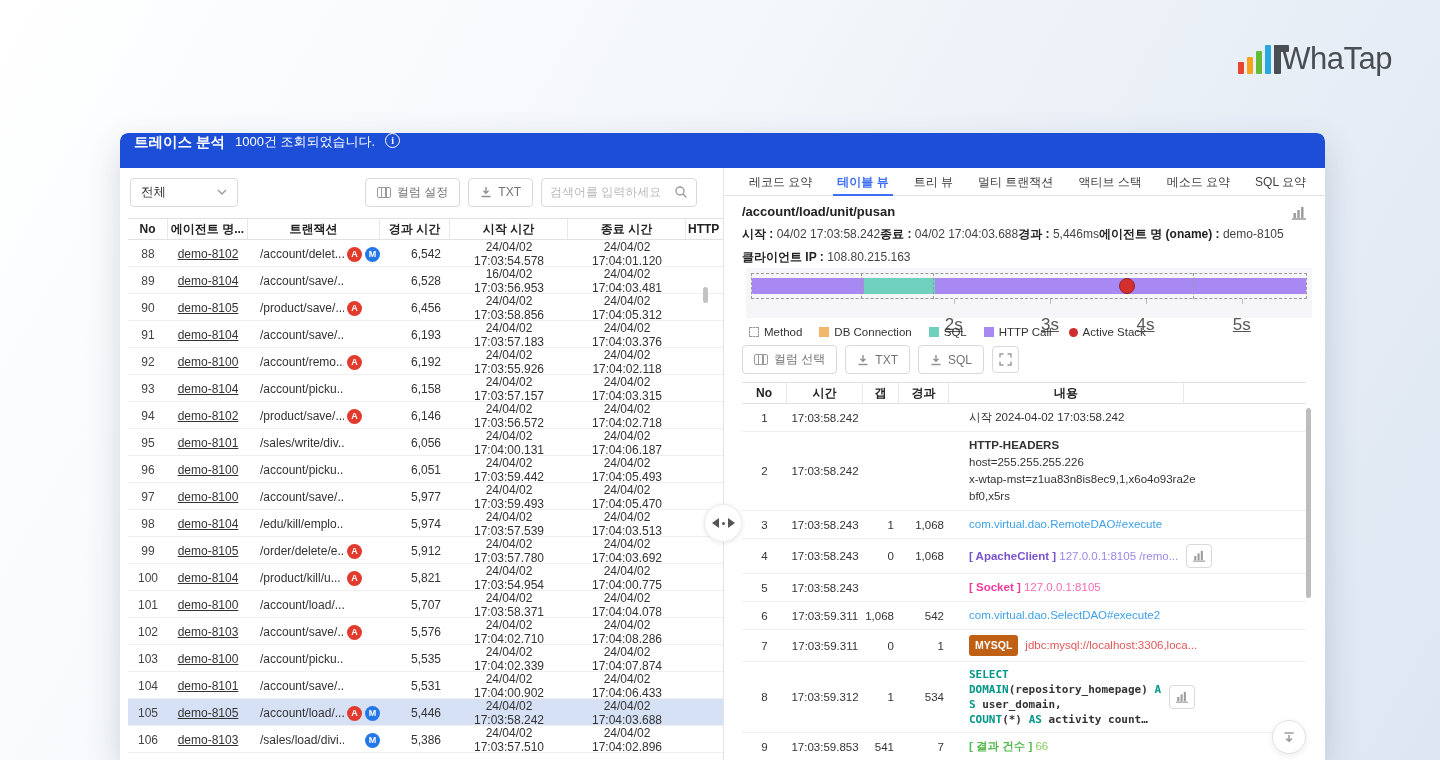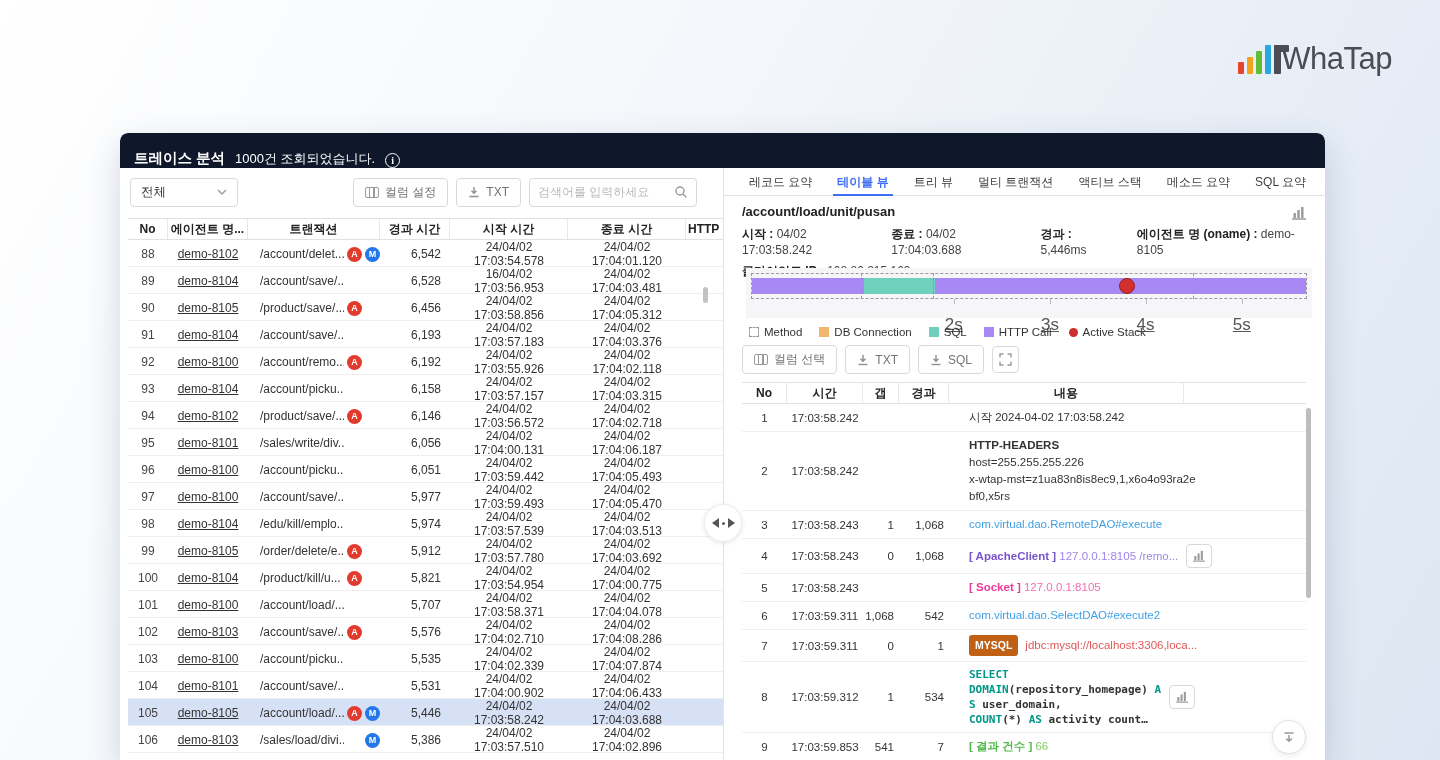--- a/index.html
+++ b/index.html
@@ -17,37 +17,37 @@
   .lb2 { height:17px; background:#f7a21b; }
   .lb3 { height:23px; background:#63bb36; }
   .lb4 { height:29px; background:#2aa7e0; }
   .lb5 { position:relative; width:7px; height:29px; background:#4a4e54; border-radius:1px; }
   .lb5::after { content:""; position:absolute; top:0; left:0; width:15px; height:7px; background:#4a4e54; border-radius:1px; }
   .logo-text { font-size:31px; font-weight:500; color:#4a4e54; letter-spacing:-0.5px; line-height:30px; }
 
   
   .card { position:absolute; left:120px; top:133px; width:1205px; height:627px;
     background:#fff; border-radius:8px 8px 0 0; box-shadow:0 12px 34px rgba(45,65,105,.20); overflow:hidden; }
-  .card-header { height:35px; background:#0f172a; border-radius:8px 8px 0 0;
-    display:flex; align-items:flex-end; padding:0 14px; gap:10px; color:#fff; }
+  .card-header { height:35px; background:#1d4ed8; border-radius:8px 8px 0 0;
+    display:flex; align-items:flex-start; padding:0 14px; gap:10px; color:#fff; }
   .card-title { font-size:14.5px; font-weight:bold; }
   .card-count { font-size:13px; }
   .info-icon { width:15px; height:15px; border:1.4px solid #fff; border-radius:50%;
     font-size:10px; font-weight:bold; display:flex; align-items:center; justify-content:center; font-family:"Liberation Serif",serif; }
   .card-body { position:relative; height:592px; }
   .v-divider { position:absolute; left:603px; top:0; bottom:0; width:1px; background:#e3e3e3; }
 
   
   .left-panel { position:absolute; left:0; top:0; width:603px; height:100%; overflow:hidden; }
   .lp-toolbar { display:flex; align-items:center; padding:8px 26px 0 10px; gap:8px; height:40px; }
   .select { width:108px; height:29px; border:1px solid #d9d9d9; border-radius:4px; background:#fff;
     display:flex; align-items:center; justify-content:space-between; padding:0 10px; font-size:12.5px; color:#333; cursor:pointer; }
   .btn { height:29px; border:1px solid #d9d9d9; border-radius:4px; background:#fff; color:#737373;
     display:inline-flex; align-items:center; gap:6px; padding:0 11px; font-size:12px; cursor:pointer; white-space:nowrap; }
-  .search { width:168px; height:29px; border:1px solid #d9d9d9; border-radius:4px; background:#fff;
+  .search { width:156px; height:29px; border:1px solid #d9d9d9; border-radius:4px; background:#fff;
     display:flex; align-items:center; padding:0 8px; }
   .search input { border:0; outline:0; flex:1; font-size:12px; color:#333; font-family:inherit; width:100px; }
   .search input::placeholder { color:#b9b9b9; }
   .cols-icon { width:14px; height:11px; border:1.2px solid #9a9a9a; border-radius:2px; position:relative; }
   .cols-icon::before, .cols-icon::after { content:""; position:absolute; top:0; bottom:0; width:1.2px; background:#9a9a9a; }
   .cols-icon::before { left:3.2px; } .cols-icon::after { left:7.4px; }
   .ml-auto { margin-left:auto; }
 
   .lp-table { margin-left:8px; width:595px; margin-top:10px; font-size:12px; }
   .lp-head, .lp-row { display:grid; grid-template-columns:40px 80px 132px 70px 118px 118px 50px; align-items:center; }
@@ -80,21 +80,21 @@
 
   
   .right-panel { position:absolute; left:604px; top:0; width:601px; height:100%; overflow:hidden; }
   .tabs { display:flex; align-items:flex-start; gap:25px; height:28px; padding-left:25px; border-bottom:1px solid #e3e3e3; }
   .tab { font-size:12px; color:#3d3d3d; height:28px; display:flex; align-items:center; cursor:pointer; white-space:nowrap; position:relative; }
   .tab.active { color:#3e6ff4; font-weight:bold; }
   .tab.active::after { content:""; position:absolute; left:-4px; right:-4px; bottom:0; height:2px; background:#3e6ff4; }
 
   .detail { position:absolute; left:18px; top:36px; right:18px; }
   .detail-title { font-size:13px; font-weight:bold; color:#222; }
-  .detail-meta { margin-top:7px; font-size:12px; color:#444; display:flex; gap:22px; }
+  .detail-meta { margin-top:7px; font-size:12px; color:#444; display:flex; }
   .detail-meta .lbl { font-weight:bold; color:#222; }
   .detail-meta2 { margin-top:6px; }
   .chart-mini-icon { position:absolute; right:0; top:2px; color:#9a9a9a; cursor:pointer; }
 
   .timeline { position:absolute; left:22px; top:100px; width:566px; height:50px; background:#f6f6f8; }
   .tl-bar { position:absolute; left:6px; right:6px; top:10px; height:16px; background:#a888f2; border-radius:1px; }
   .tl-seg { position:absolute; top:0; height:100%; }
   .tl-method-box { position:absolute; left:5px; right:5px; top:5px; height:26px; border:1px dashed #9a9a9a; }
   .tl-vline { position:absolute; top:5px; height:26px; border-left:1px dashed #9a9a9a; }
   .tl-tick { position:absolute; top:31px; height:5px; border-left:1px solid #bbb; }

